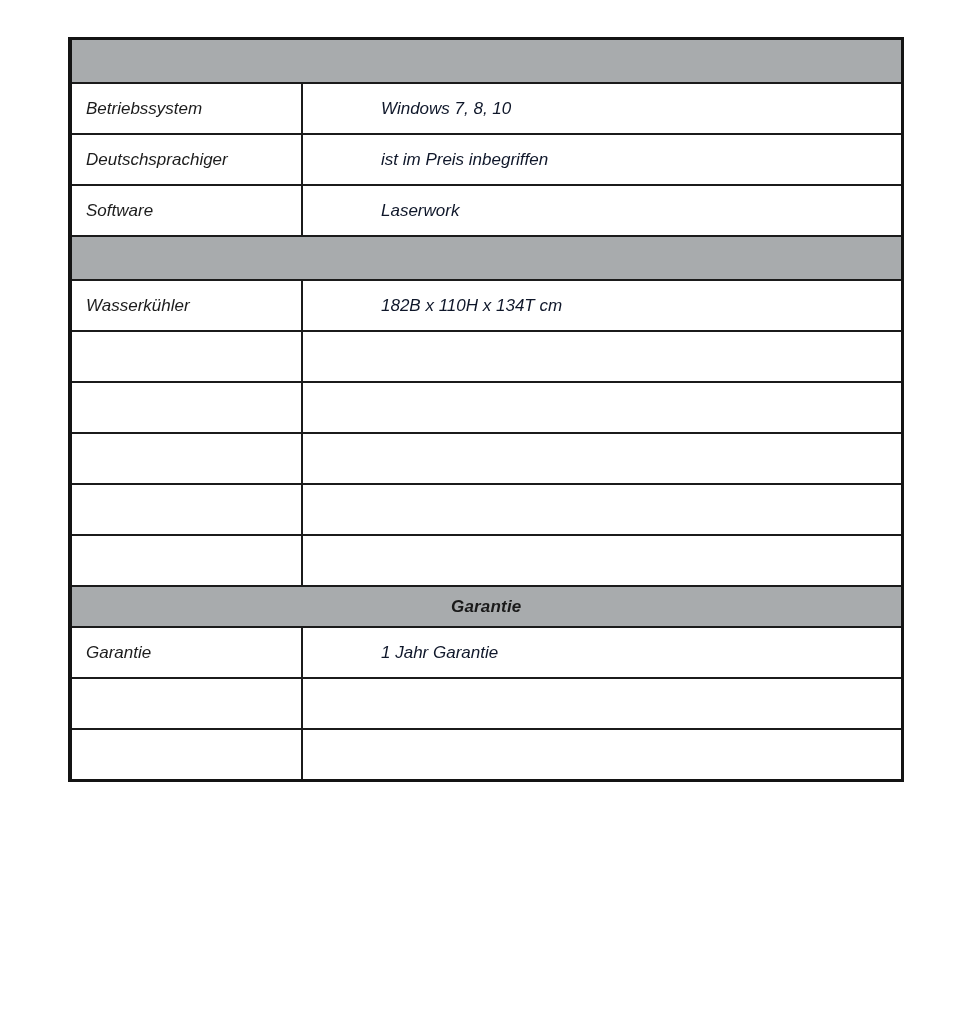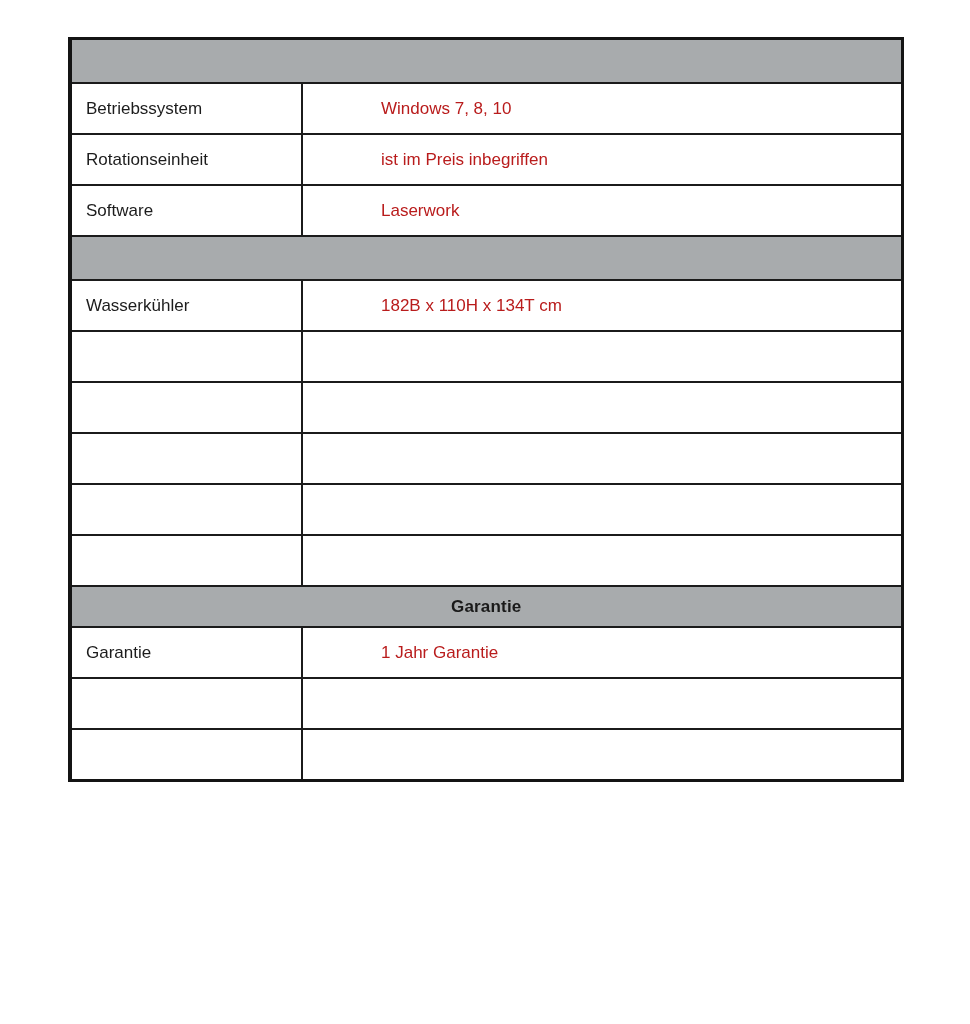--- a/index.html
+++ b/index.html
@@ -10,20 +10,21 @@
     height: 1024px;
     font-family: "Liberation Sans", sans-serif;
     -webkit-font-smoothing: antialiased;
   }
   .page {
     position: relative;
     width: 970px;
     height: 832px;
     background: #ffffff;
     overflow: hidden;
+    font-style: italic;
   }
   table.spec-table {
     position: absolute;
     left: 68px;
     top: 37px;
     width: 832px;
     border-collapse: collapse;
     table-layout: fixed;
     color: #1e1e1e;
     font-size: 17px;
@@ -49,21 +50,21 @@
     letter-spacing: 0.2px;
   }
   td.label-cell {
     height: 45px;
     padding: 2px 6px 2px 14px;
     color: #1c1c1c;
   }
   td.value-cell {
     height: 45px;
     padding: 2px 10px 2px 78px;
-    color: #b91c1c;
+    color: #0f172a;
     white-space: pre-line;
     line-height: 23px;
     margin-left: 8px;
   }
   tr.garantie-section td.section-header { height: 37px; }
 </style>
 </head>
 <body>
 
 <div class="page">
@@ -74,21 +75,21 @@
     </colgroup>
     <tbody id="table-body">
         <tr>
           <td colspan="2" class="section-header"></td>
         </tr>
         <tr>
           <td class="label-cell">Betriebssystem</td>
           <td class="value-cell">Windows 7, 8, 10</td>
         </tr>
         <tr>
-          <td class="label-cell">Rotationseinheit</td>
+          <td class="label-cell">Deutschsprachiger</td>
           <td class="value-cell">ist im Preis inbegriffen</td>
         </tr>
         <tr>
           <td class="label-cell">Software</td>
           <td class="value-cell">Laserwork</td>
         </tr>
         <tr>
           <td colspan="2" class="section-header"></td>
         </tr>
         <tr>

